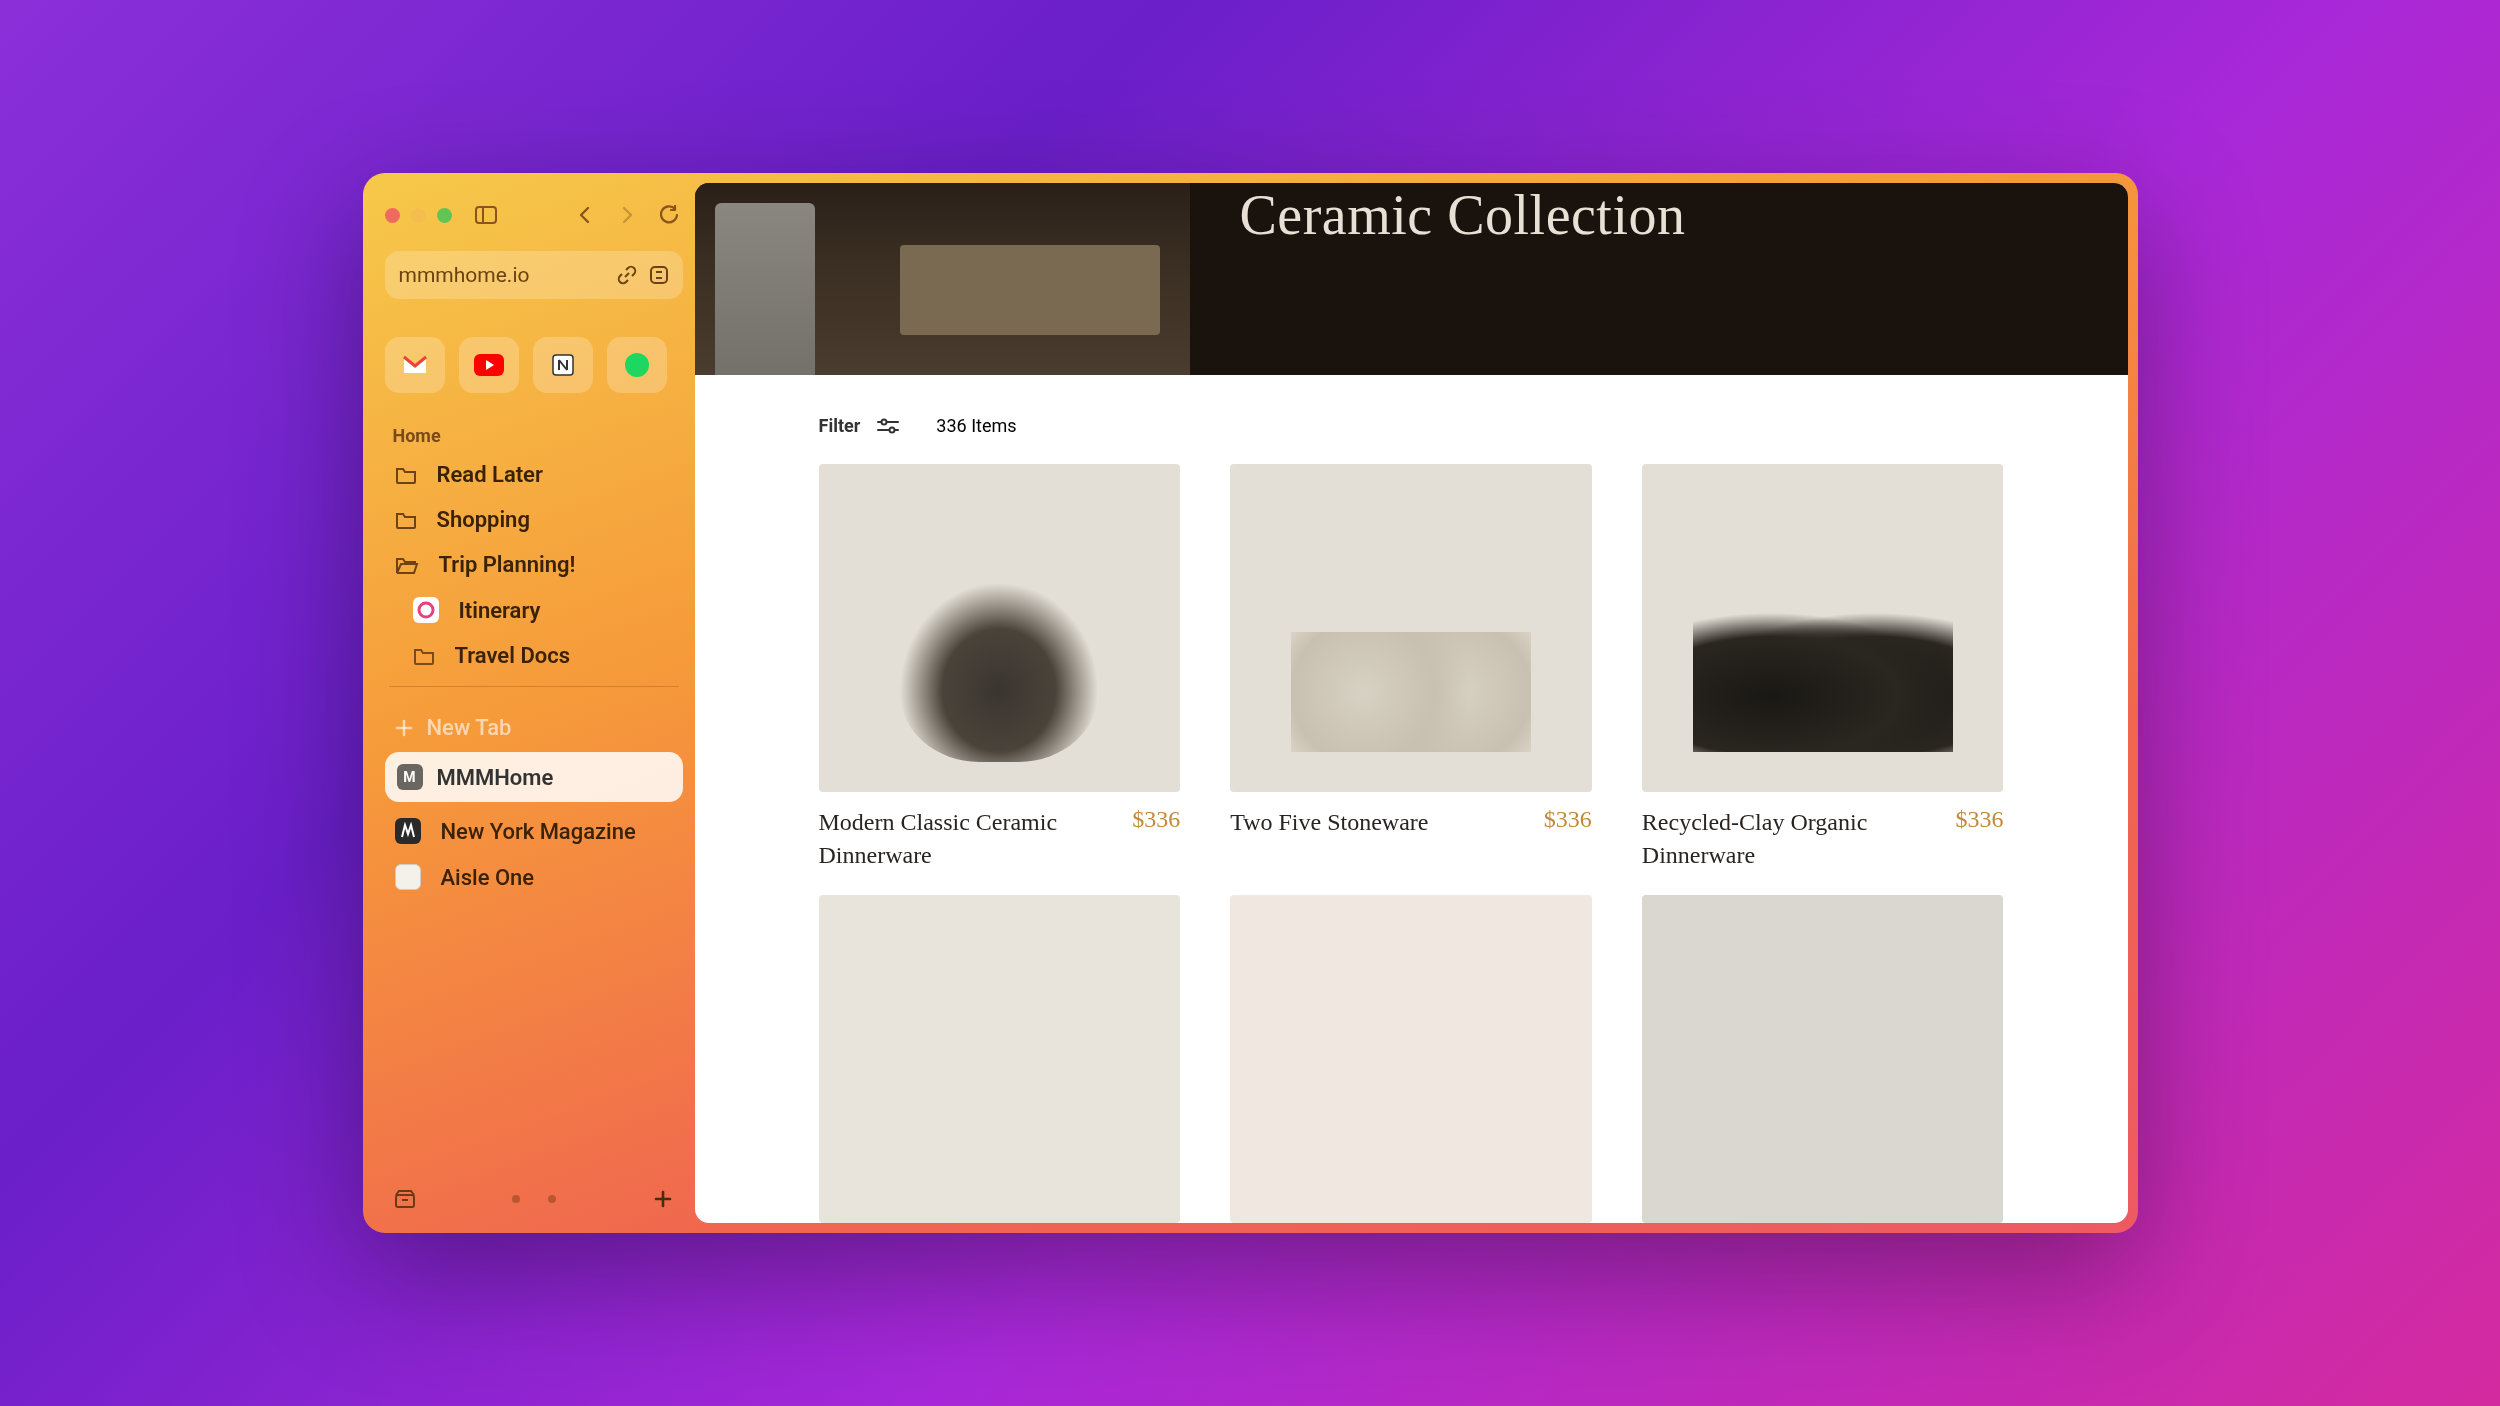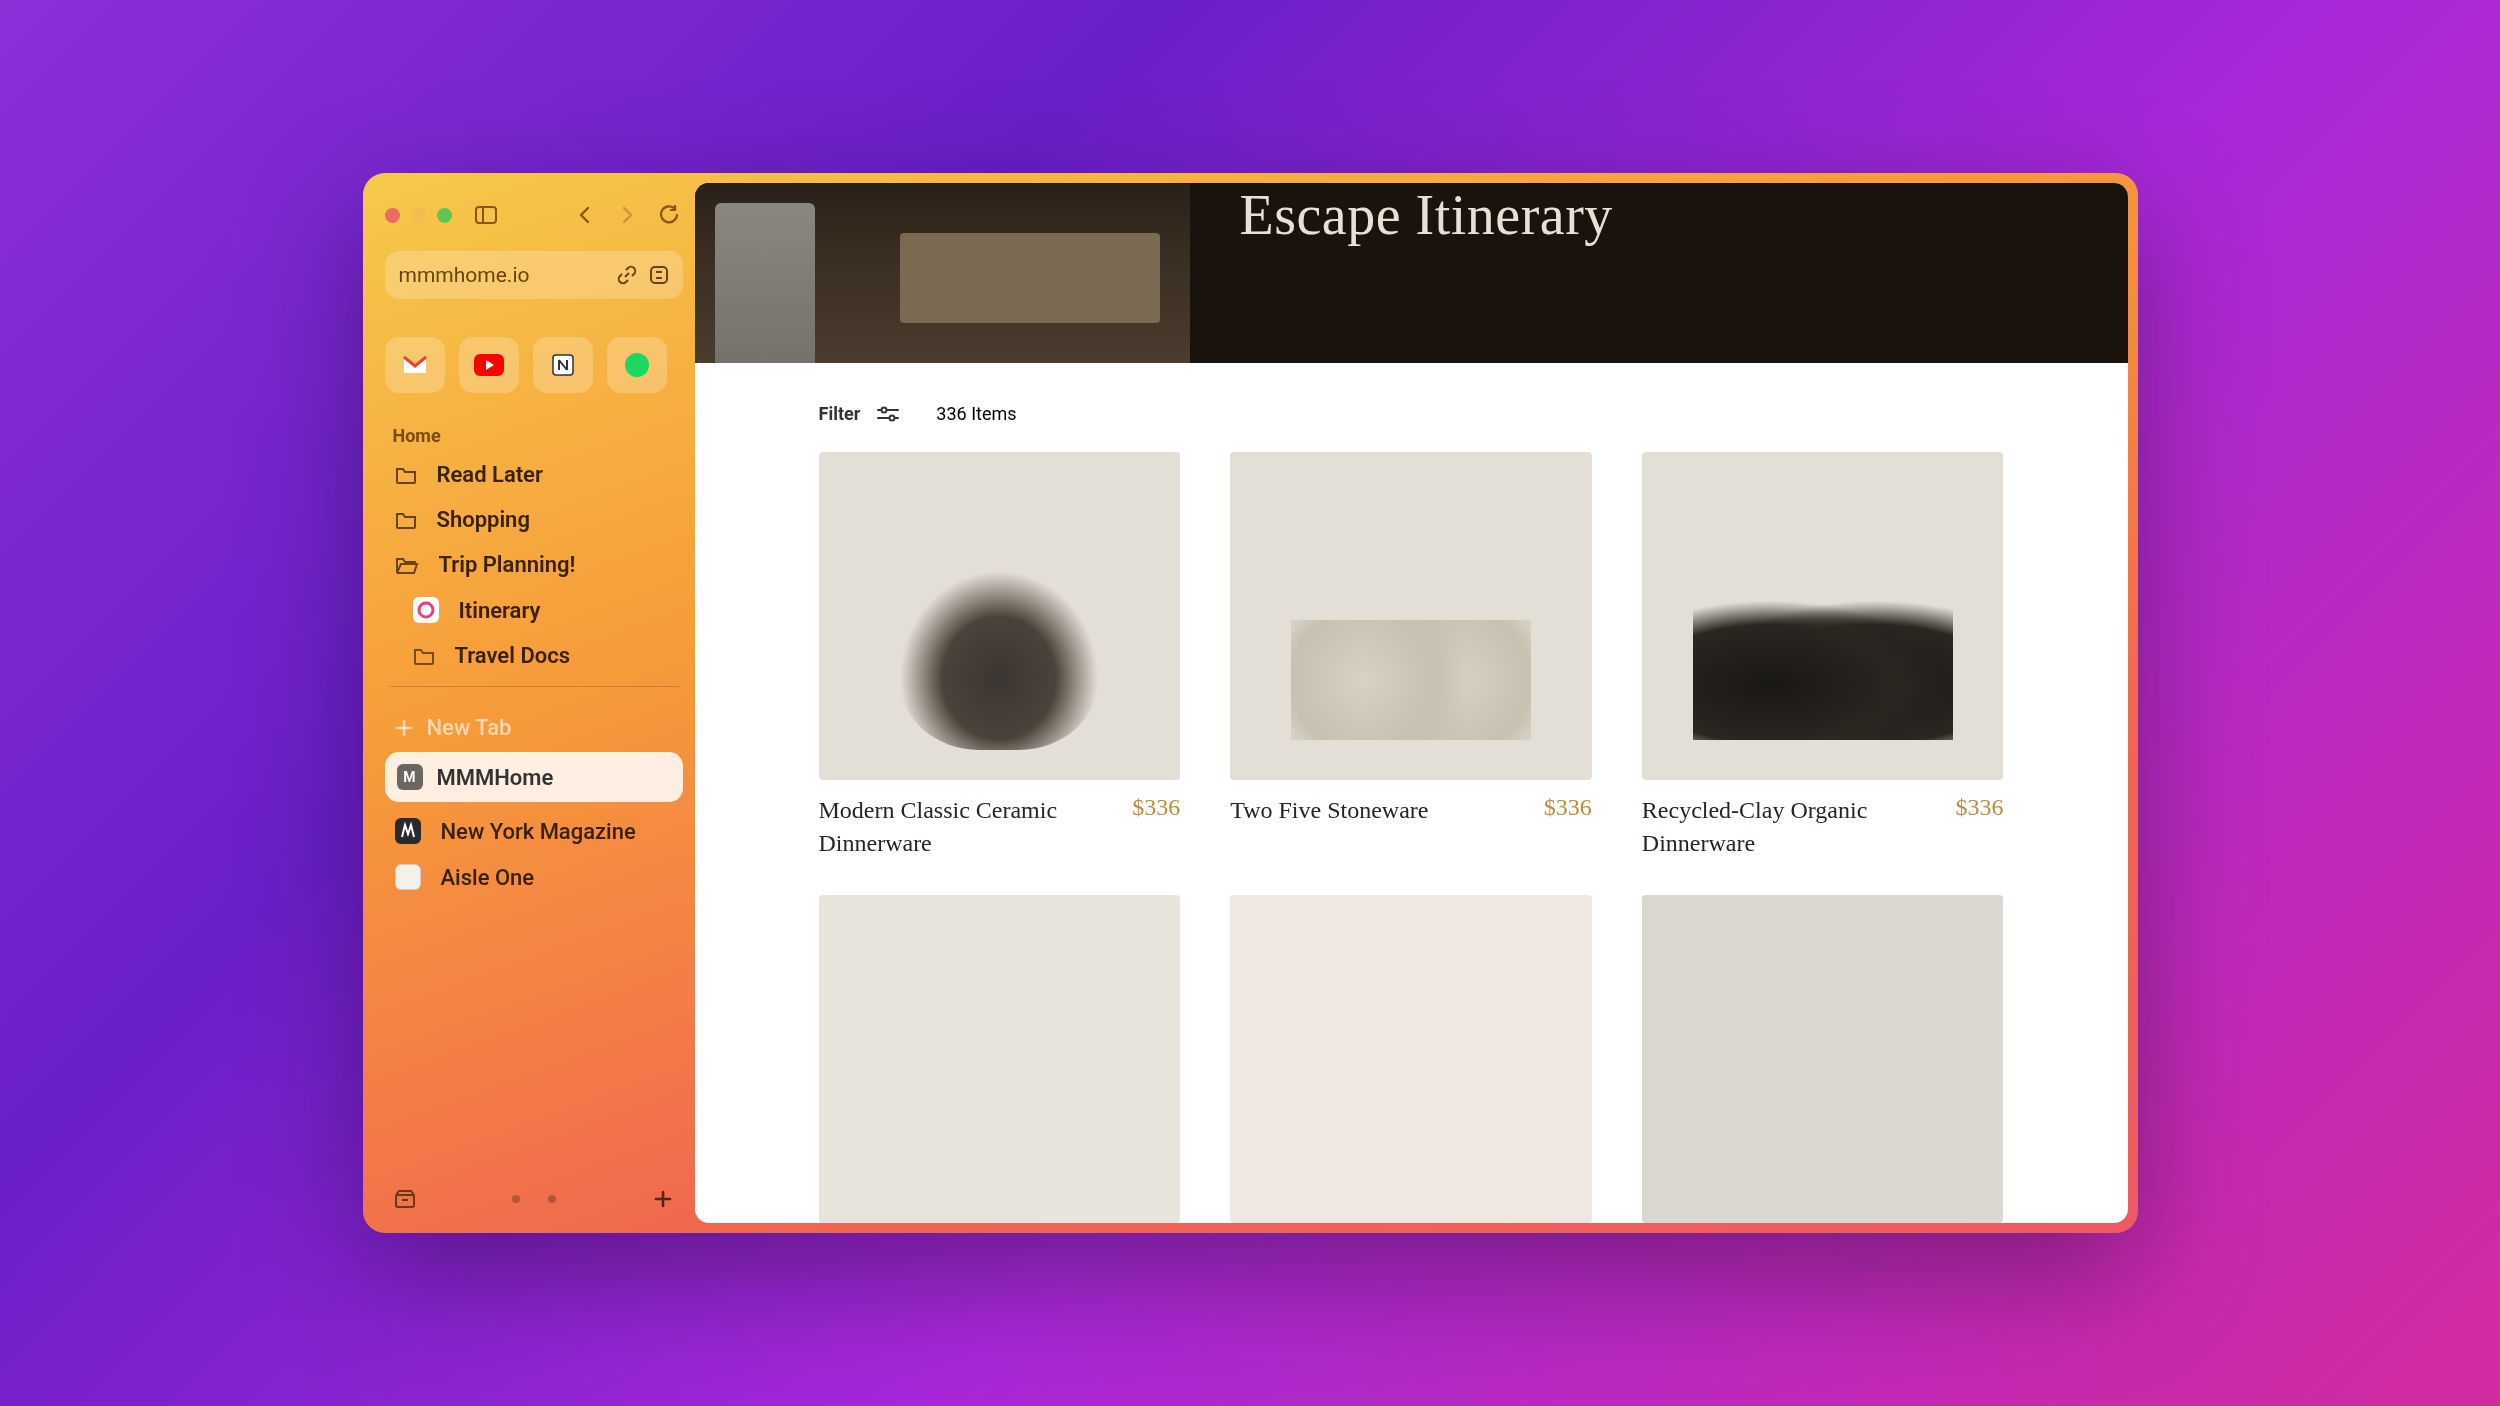--- a/index.html
+++ b/index.html
@@ -180,21 +180,21 @@
   padding: 40px 124px 28px;
   gap: 16px;
   font-size:18px;
   color:#333;
 }
 .filter-label { font-weight:700; }
 .filter-count { color:#000000; margin-left:20px; }
 .grid {
   display:grid;
   grid-template-columns: repeat(3, 1fr);
-  gap: 36px 50px;
+  gap: 24px 50px;
   padding: 0 124px 0;
 }
 .product { }
 .pimg {
   width:100%; height:328px;
   border-radius:4px;
   background:#e4dfd6;
   position:relative;
   overflow:hidden;
 }
@@ -424,21 +424,21 @@
       </div>
     </div>
 
   </aside>
 
   <main class="content">
 
     <section class="hero">
       <div class="hero-img"></div>
       <div class="hero-text">
-        <h1 class="hero-title">Escape Itinerary</h1>
+        <h1 class="hero-title">Ceramic Collection</h1>
       </div>
     </section>
 
     <div class="filter-row">
       <span class="filter-label">Filter</span>
       <span>
         <svg width="24" height="16" viewBox="0 0 24 16" stroke="#333" stroke-width="2" fill="none" stroke-linecap="round">
             <line x1="2" y1="4" x2="22" y2="4"></line>
             <circle cx="8" cy="4" r="2.5" fill="#fff"></circle>
             <line x1="2" y1="12" x2="22" y2="12"></line>

